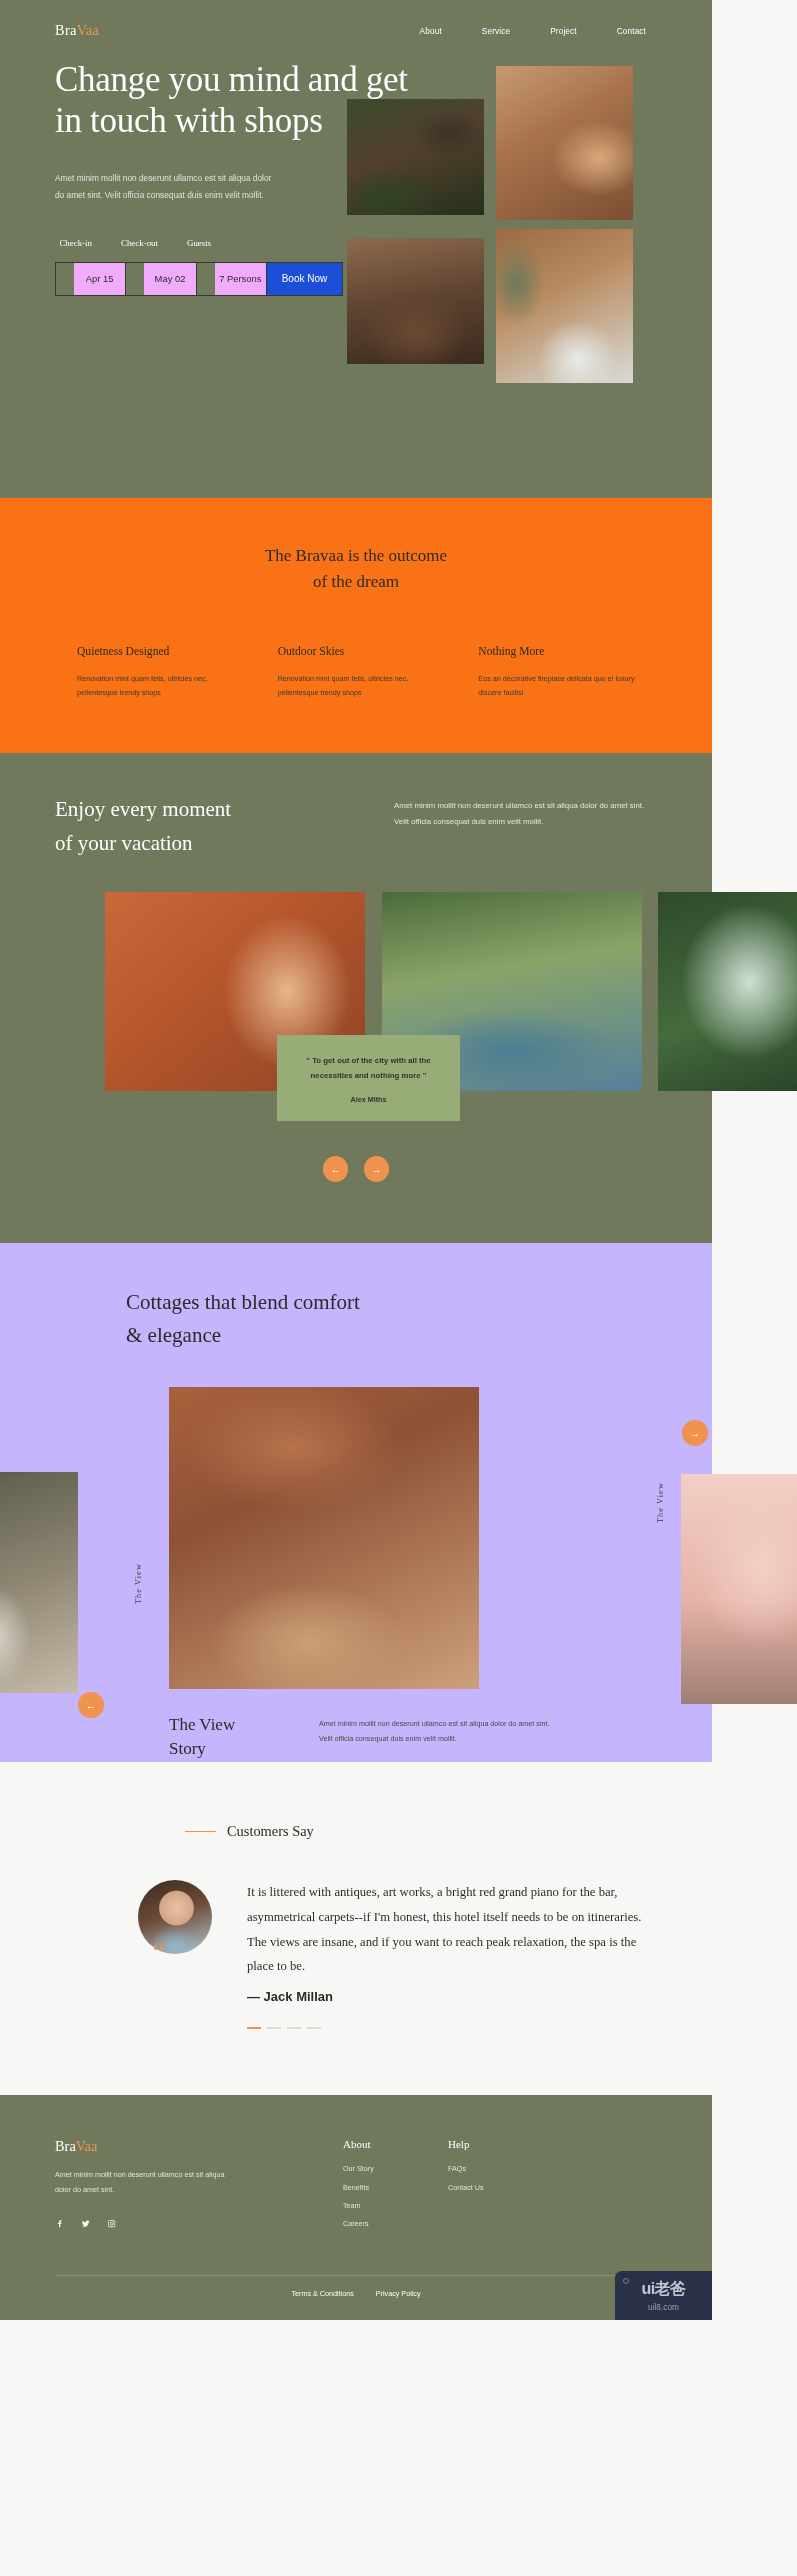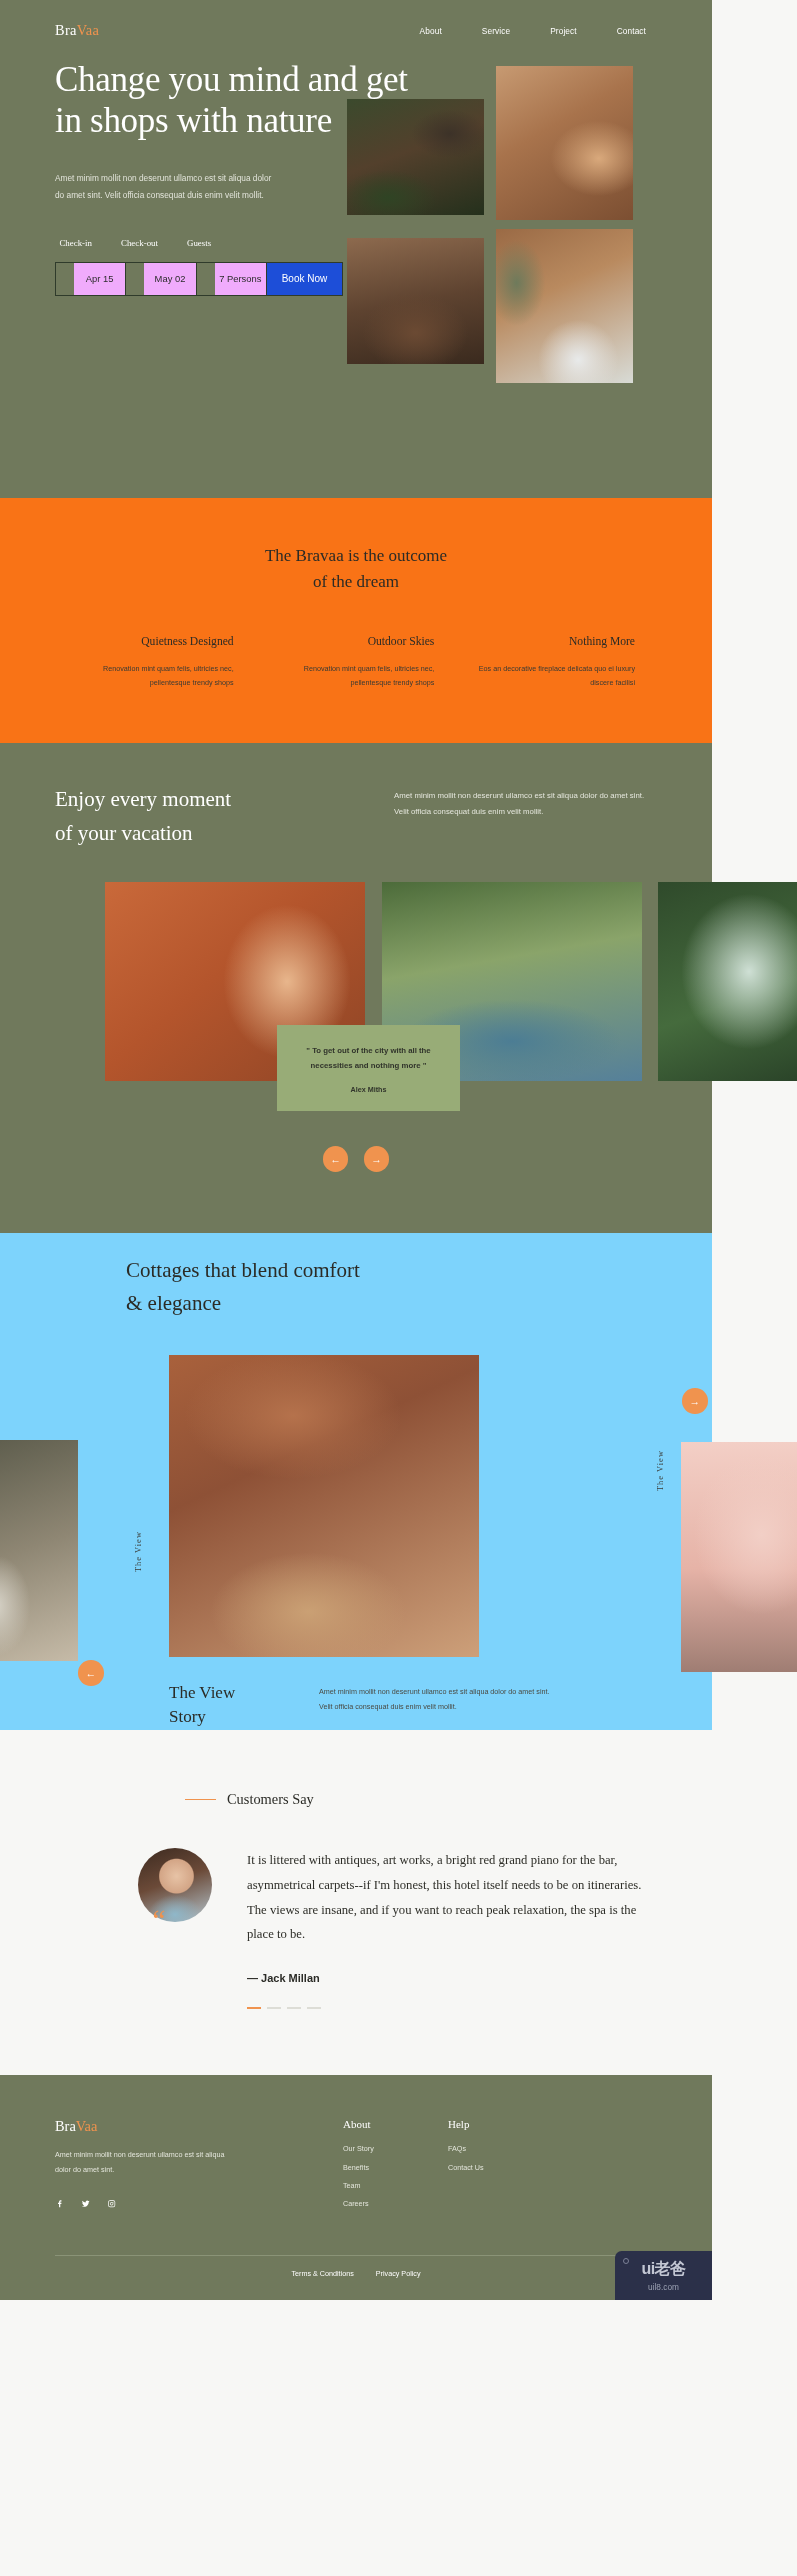--- a/index.html
+++ b/index.html
@@ -90,21 +90,21 @@
     linear-gradient(155deg,#9a6a45 0%,#b98a5f 40%,#d8dbd6 100%);}
 
   
   .sec-outcome { background:#f97316; padding:45px 55px 53px; }
   .outcome-title {
     font-family:"Liberation Serif",serif;
     font-size:17px; text-align:center; color:#2b2b26; line-height:1.55;
     font-weight:400;
   }
   .features { display:flex; margin-top:39px; }
-  .feature { flex:1; text-align:right; padding:0 22px; }
+  .feature { flex:1; text-align:left; padding:0 22px;margin-top:10px; }
   .feature h3 {
     font-family:"Liberation Serif",serif; font-weight:400;
     font-size:11.6px; color:#2b2b26; margin-bottom:14.4px;
   }
   .feature p { font-size:7.2px; color:#3a3a34; line-height:1.95; }
 
   
   .sec-enjoy { background:#70795c; padding:40px 0 61px; position:relative; }
   .enjoy-head { display:flex; padding:0 55px; align-items:flex-start; }
   .enjoy-title {
@@ -138,21 +138,21 @@
   }
   .quote-card .qa { font-size:7.2px; font-weight:bold; color:#31342b; margin-top:12px; }
   .arrows { display:flex; gap:15.5px; justify-content:center; margin-top:65px; }
   .arrow-btn {
     width:25.5px; height:25.5px; border-radius:50%; background:#f0934e;
     display:flex; align-items:center; justify-content:center;
     color:#fff; font-size:10.5px; cursor:pointer; border:none;
   }
 
   
-  .sec-cottages { background:#7dd3fc; padding:21px 0 0; position:relative; }
+  .sec-cottages { background:#c4b5fd; padding:43px 0 0; position:relative; }
   .cot-title {
     font-family:"Liberation Serif",serif; font-size:21px; color:#2b2b26;
     padding-left:126px; line-height:1.6; font-weight:400;
   }
   .cot-carousel {
     position:relative; margin-top:32px; height:310px;
   }
   .cot-slide { position:absolute; overflow:hidden; }
   .cot-left { left:-39px; top:87px; width:117px; height:221px; }
   .cot-center { left:169px; top:2.2px; width:310px; height:302px; }
@@ -208,21 +208,21 @@
       linear-gradient(160deg,#3c2a20 0%,#6b4a38 45%,#b5c7d0 100%);
   }
   .cs-quote-mark {
     position:absolute; left:14.4px; top:58px; font-family:"Liberation Serif",serif;
     font-size:29px; color:#f0934e; line-height:1;
   }
   .cs-text {
     font-family:"Liberation Serif",serif; font-size:12.7px; color:#2e2e28;
     line-height:1.95; width:410px;
   }
-  .cs-author { font-size:11px; font-weight:bold; color:#2b2b26; margin-top:25px; }
+  .cs-author { font-size:13px; font-weight:bold; color:#2b2b26; margin-top:10px; }
   .cs-dots { display:flex; gap:5.5px; margin-top:23px; }
   .cs-dot { width:14.4px; height:1.7px; background:#ddddd6; }
   .cs-dot.active { background:#f0934e; }
 
   
   .footer { background:#70795c; padding:43px 55px 22px; }
   .footer-top { display:flex; }
   .f-brand { width:288px; }
   .f-logo { font-family:"Liberation Serif",serif; font-size:14.4px; color:#fff; }
   .f-logo .accent { color:#f0934e; }
@@ -268,21 +268,21 @@
       <div class="nav-links">
         <a href="#">About</a>
         <a href="#">Service</a>
         <a href="#">Project</a>
         <a href="#">Contact</a>
       </div>
     </div>
 
     <div class="hero-inner">
       <div class="hero-left">
-        <h1 class="hero-title">Change you mind and get in shops with nature</h1>
+        <h1 class="hero-title">Change you mind and get in touch with shops</h1>
         <p class="hero-sub">Amet minim mollit non deserunt ullamco est sit aliqua dolor do amet sint. Velit officia consequat duis enim velit mollit.</p>
 
         <div class="booking">
           <div class="booking-labels">
             <span>Check-in</span>
             <span>Check-out</span>
             <span>Guests</span>
           </div>
           <div class="booking-row">
             <div class="booking-cell">Apr 15</div>

